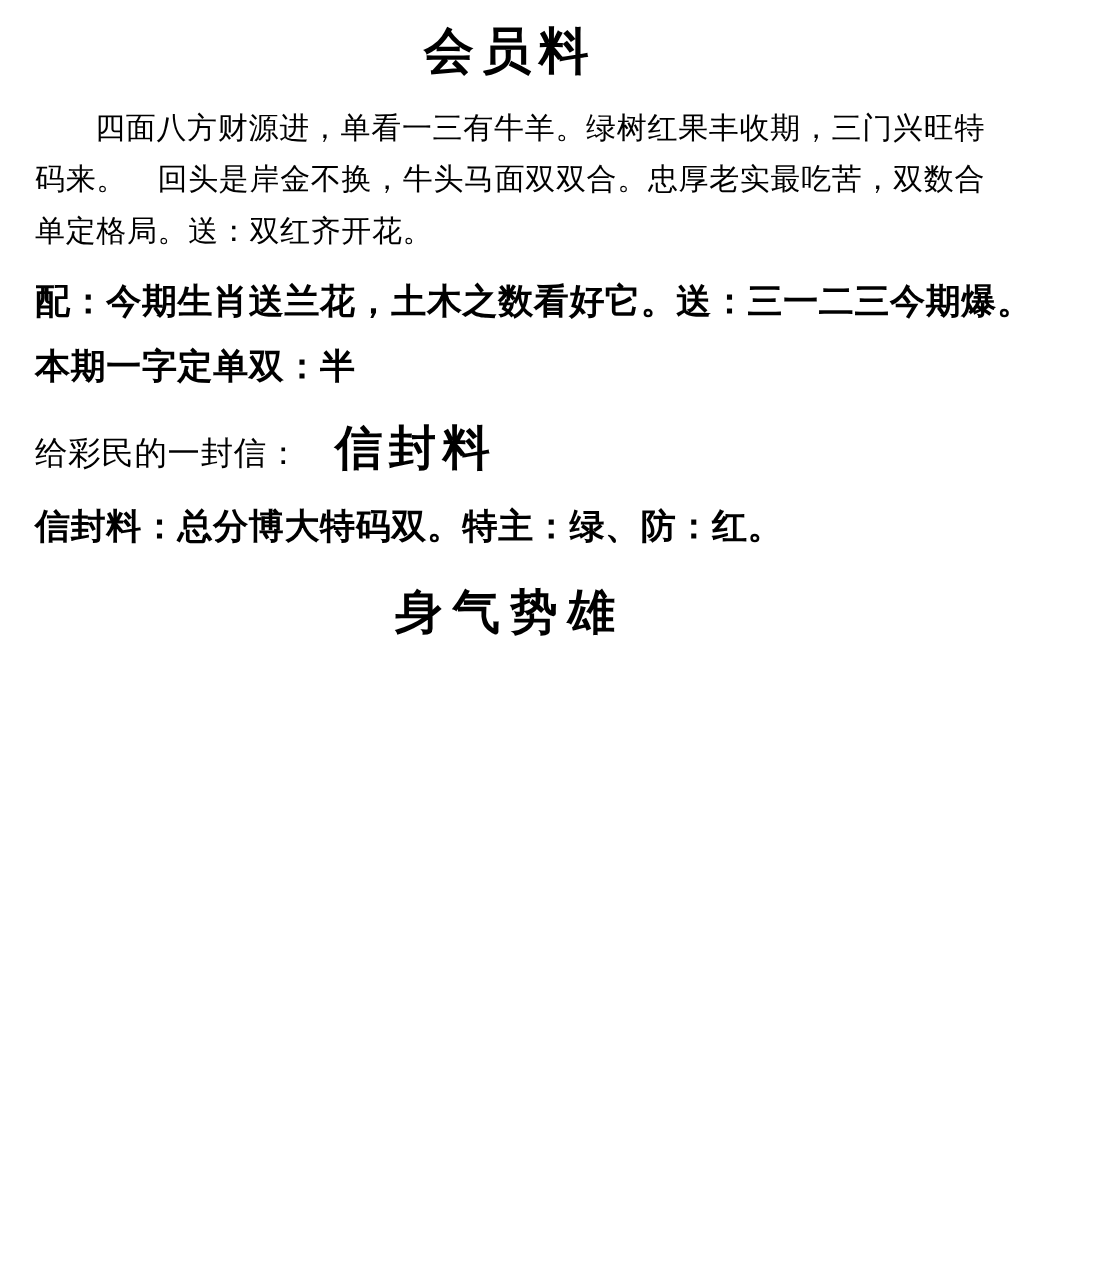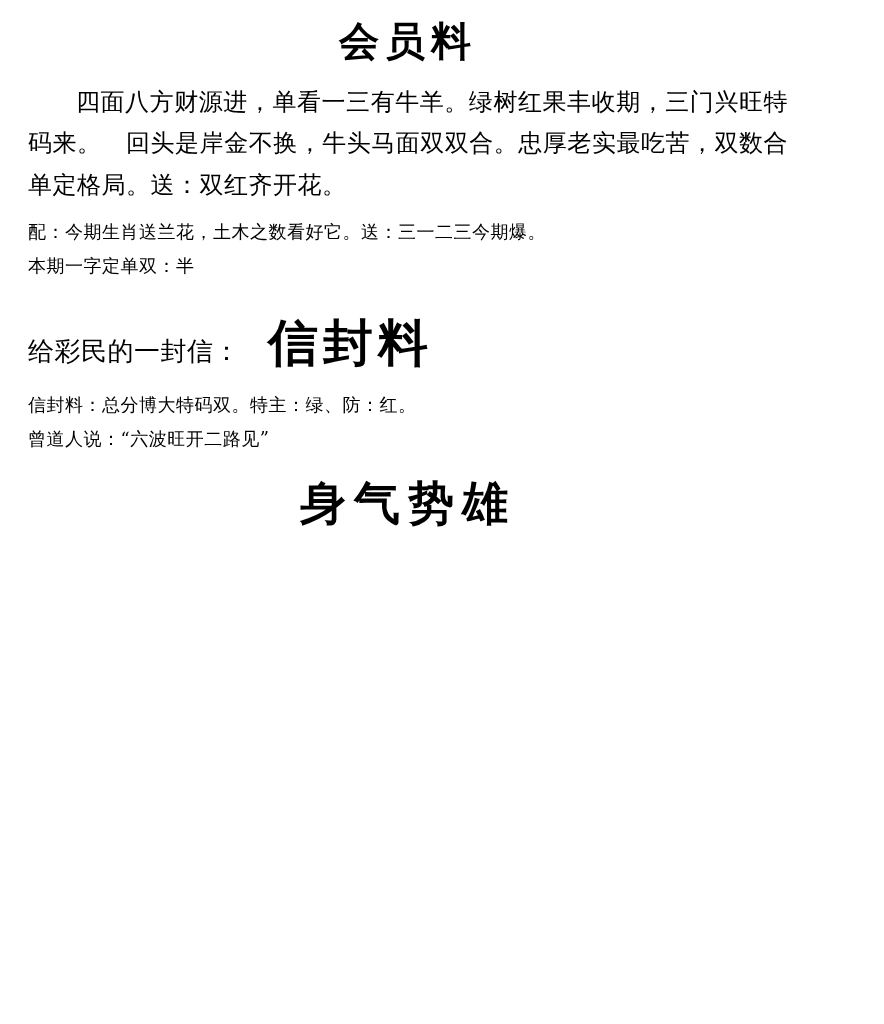--- a/index.html
+++ b/index.html
@@ -35,47 +35,48 @@
     line-height: 1.72;
     text-align: justify;
     text-justify: inter-ideograph;
     margin: 0 0 4px 0;
     letter-spacing: 0.5px;
   }
   .para.indent {
     text-indent: 2em;
   }
   .line {
-    font-size: 18px;
+    font-size: 28px;
     line-height: 1.78;
     margin: 0 0 2px 0;
     letter-spacing: 0.5px;
     white-space: nowrap;
+    font-weight: bold;
   }
   .mid-title-row {
     display: flex;
     align-items: baseline;
-    margin: 28px 0 6px 0;
+    margin: 16px 0 6px 0;
   }
   .mid-title-row .lead {
     font-size: 26px;
     letter-spacing: 0.5px;
   }
   .mid-title-row .mid-title {
-    font-size: 50px;
+    font-size: 38px;
     font-weight: bold;
     letter-spacing: 5px;
     margin-left: 28px;
   }
   .spaced {
     letter-spacing: 7px;
   }
   .footer-title {
     text-align: center;
-    font-size: 46px;
+    font-size: 38px;
     font-weight: bold;
     letter-spacing: 8px;
     margin-top: 18px;
   }
   .block-gap {
     height: 6px;
   }
 </style>
 </head>
 <body>
@@ -95,19 +96,16 @@
     <span class="lead">给彩民的一封信：</span>
     <span class="mid-title">信封料</span>
   </div>
 
 
   <div class="block-gap"></div>
 
   <div class="line">信封料：总分博大特码双。特主：绿、防：红。</div>
 
 
-  <div class="line">
-    <span>曾道人说：</span><span>“六波旺开二路见”</span>
-  </div>
 
   <div class="footer-title">身气势雄</div>
 
 </div>
 
 </body></html>

